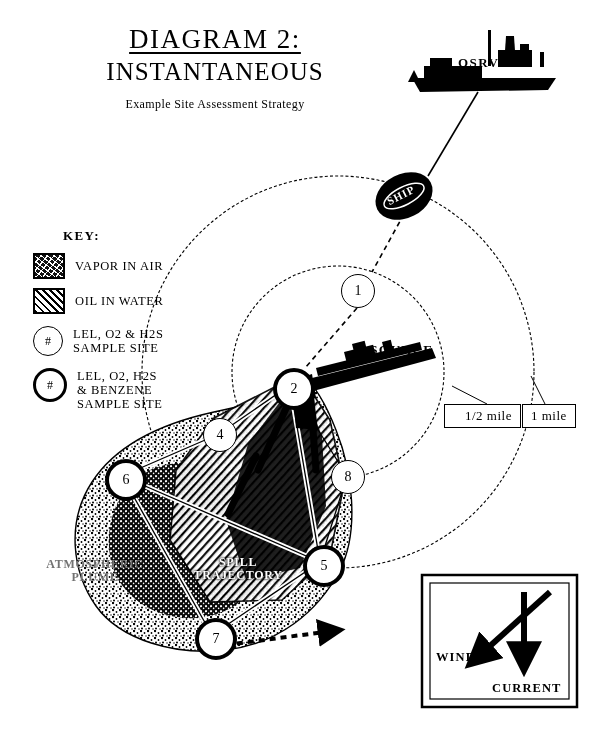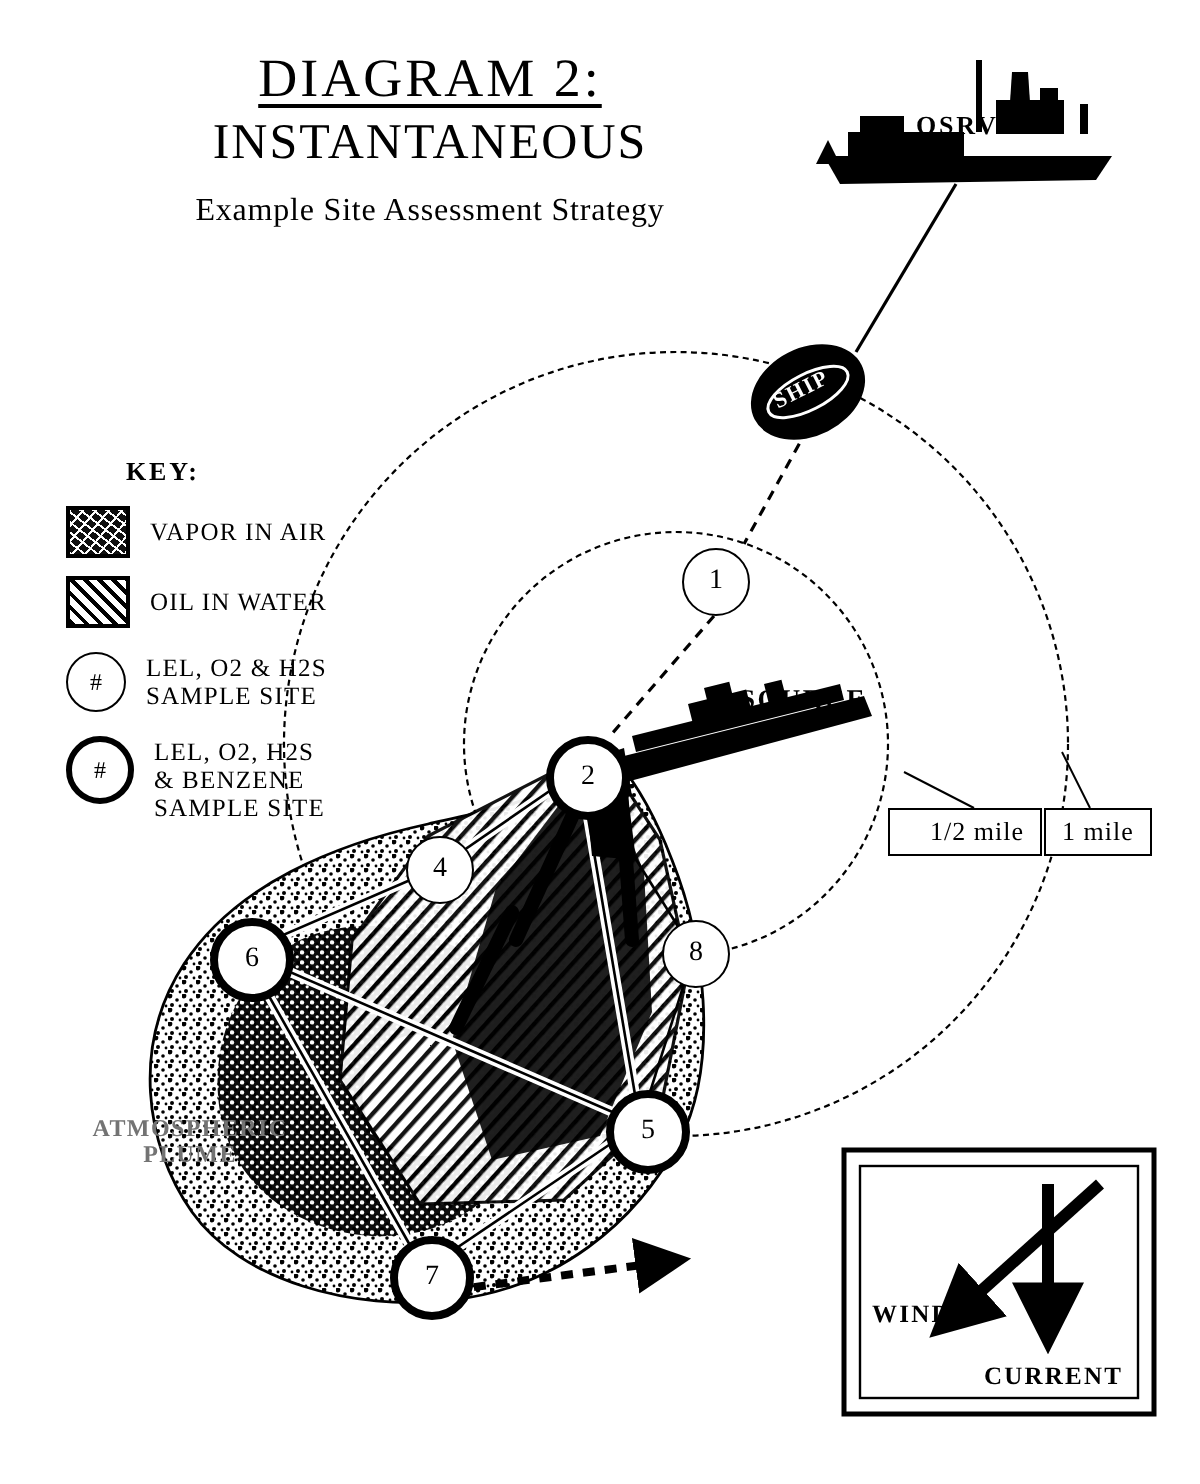--- a/index.html
+++ b/index.html
@@ -5,21 +5,21 @@
   html,body{margin:0;padding:0;background:#ffffff;}
   body{width:600px;height:742px;overflow:hidden;
        font-family:"Liberation Serif",serif;color:#000;}
   #page{position:relative;width:592px;height:742px;background:#fff;}
 
   
   .title-block{position:absolute;left:0;top:24px;width:430px;text-align:center;}
   .t-main{font-size:27px;letter-spacing:1.5px;text-decoration:underline;
           text-underline-offset:4px;line-height:1.18;}
   .t-line{font-size:25px;letter-spacing:1px;line-height:1.3;}
-  .t-sub{font-size:16px;letter-spacing:.4px;margin-top:9px;}
+  .t-sub{font-size:12px;letter-spacing:.4px;margin-top:9px;}
 
   
   .key-wrap{position:absolute;left:33px;top:228px;width:175px;}
   .key-title{font-size:13px;letter-spacing:1.4px;margin-left:30px;font-weight:bold;}
   .key-row{display:flex;align-items:center;margin-top:9px;}
   .key-sw{width:28px;height:22px;border:2px solid #000;flex:0 0 auto;margin-right:10px;}
   .sw-vapor{background-color:#111;
     background-image:
       repeating-linear-gradient(38deg,#fff 0 1px,transparent 1px 4px),
       repeating-linear-gradient(-50deg,#fff 0 1px,transparent 1px 5px);}
@@ -244,20 +244,24 @@
   <div class="lbl source" style="left:370px;top:342px;">SOURCE</div>
 
   <div class="lbl mile-box" style="left:444px;top:404px;padding-left:20px;">1/2 mile</div>
   <div class="lbl mile-box" style="left:522px;top:404px;">1 mile</div>
 
   <div class="lbl plume-lbl" style="left:30px;top:558px;width:130px;">
     <div>ATMOSPHERIC</div>
     <div>PLUME</div>
   </div>
 
+  <div class="lbl traj-lbl" style="left:178px;top:556px;width:120px;">
+    <div>SPILL</div>
+    <div>TRAJECTORY</div>
+  </div>
 
   <div class="lbl wind-lbl" style="left:436px;top:650px;">WIND</div>
   <div class="lbl cur-lbl" style="left:492px;top:681px;">CURRENT</div>
 
   <div id="sites">
       <div class="site" style="left: 341px; top: 274px; width: 32px; height: 32px;">
         <span>1</span>
       </div>
       <div class="site bold" style="left: 273px; top: 368px; width: 34px; height: 34px;">
         <span>2</span>

